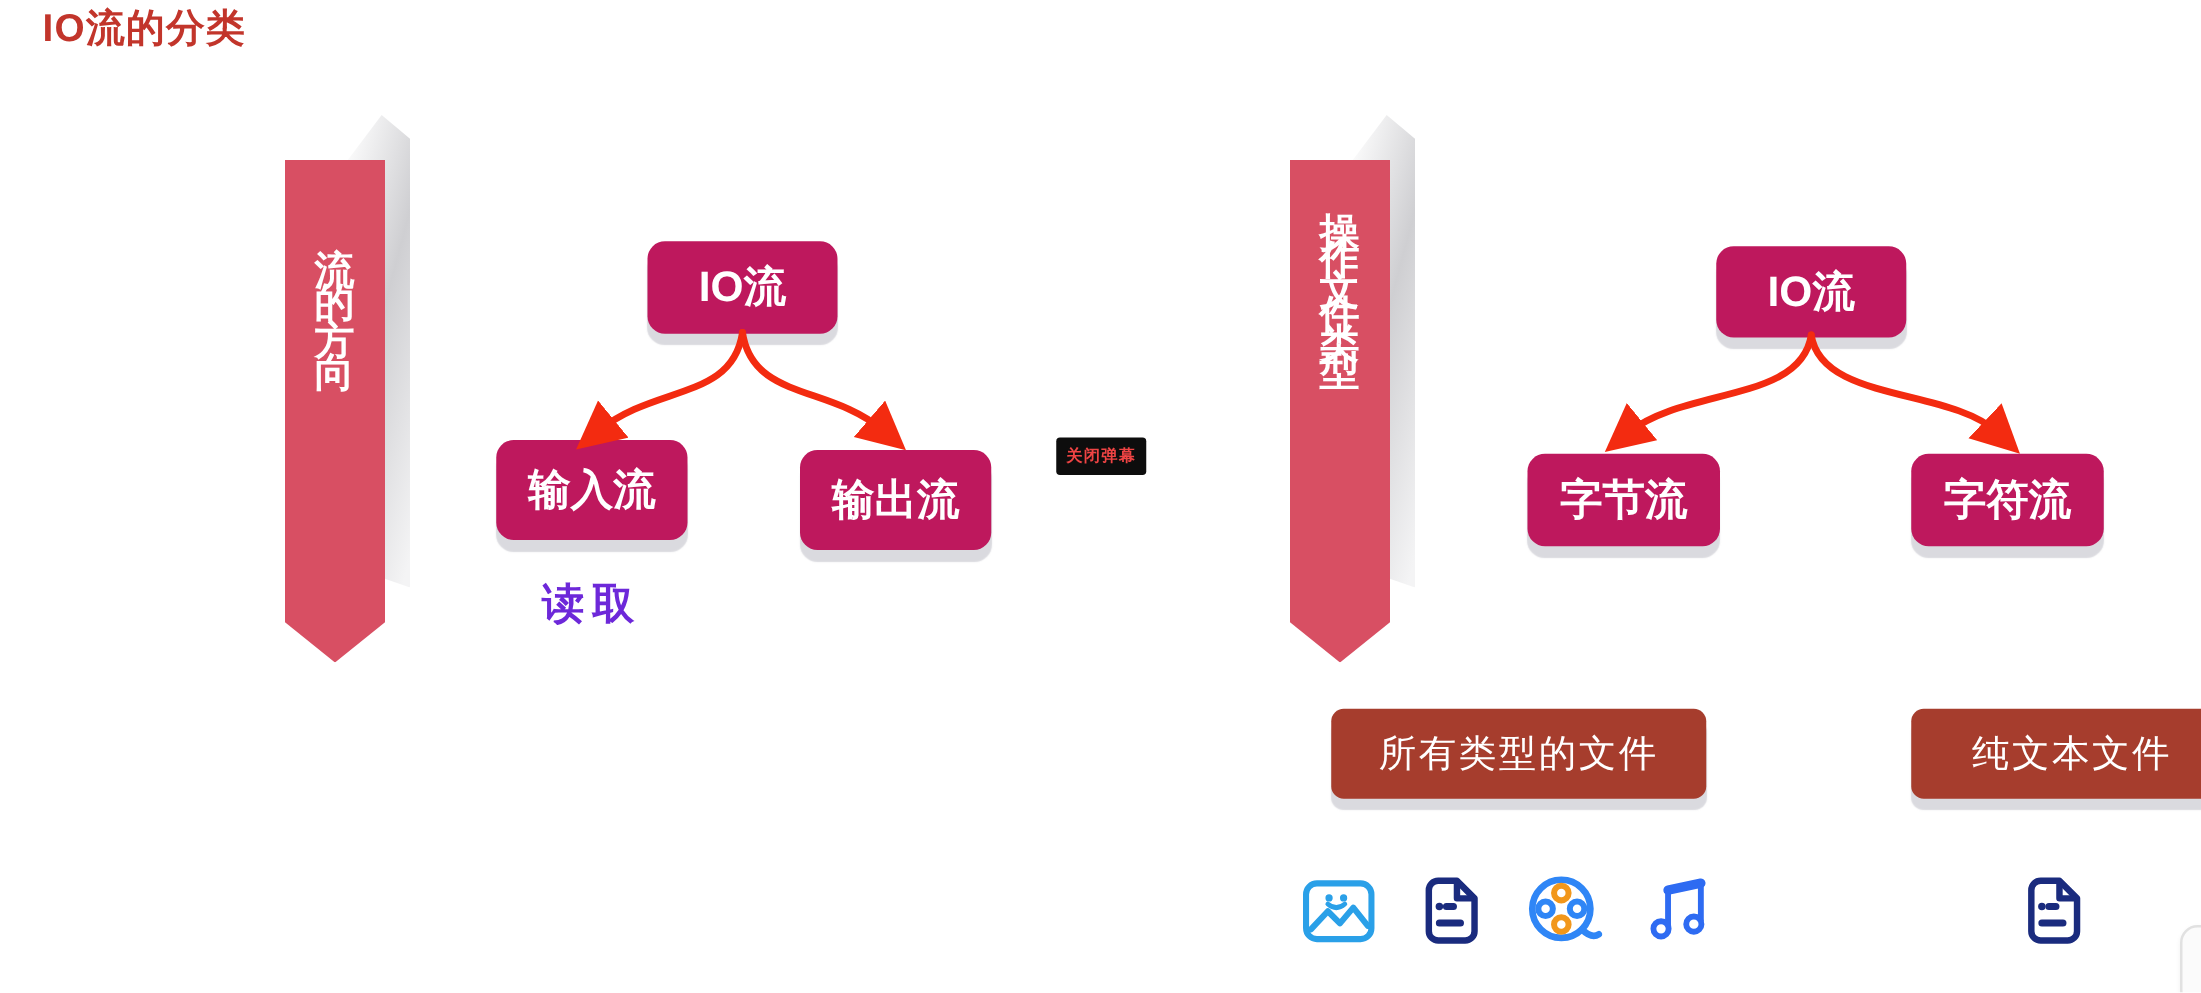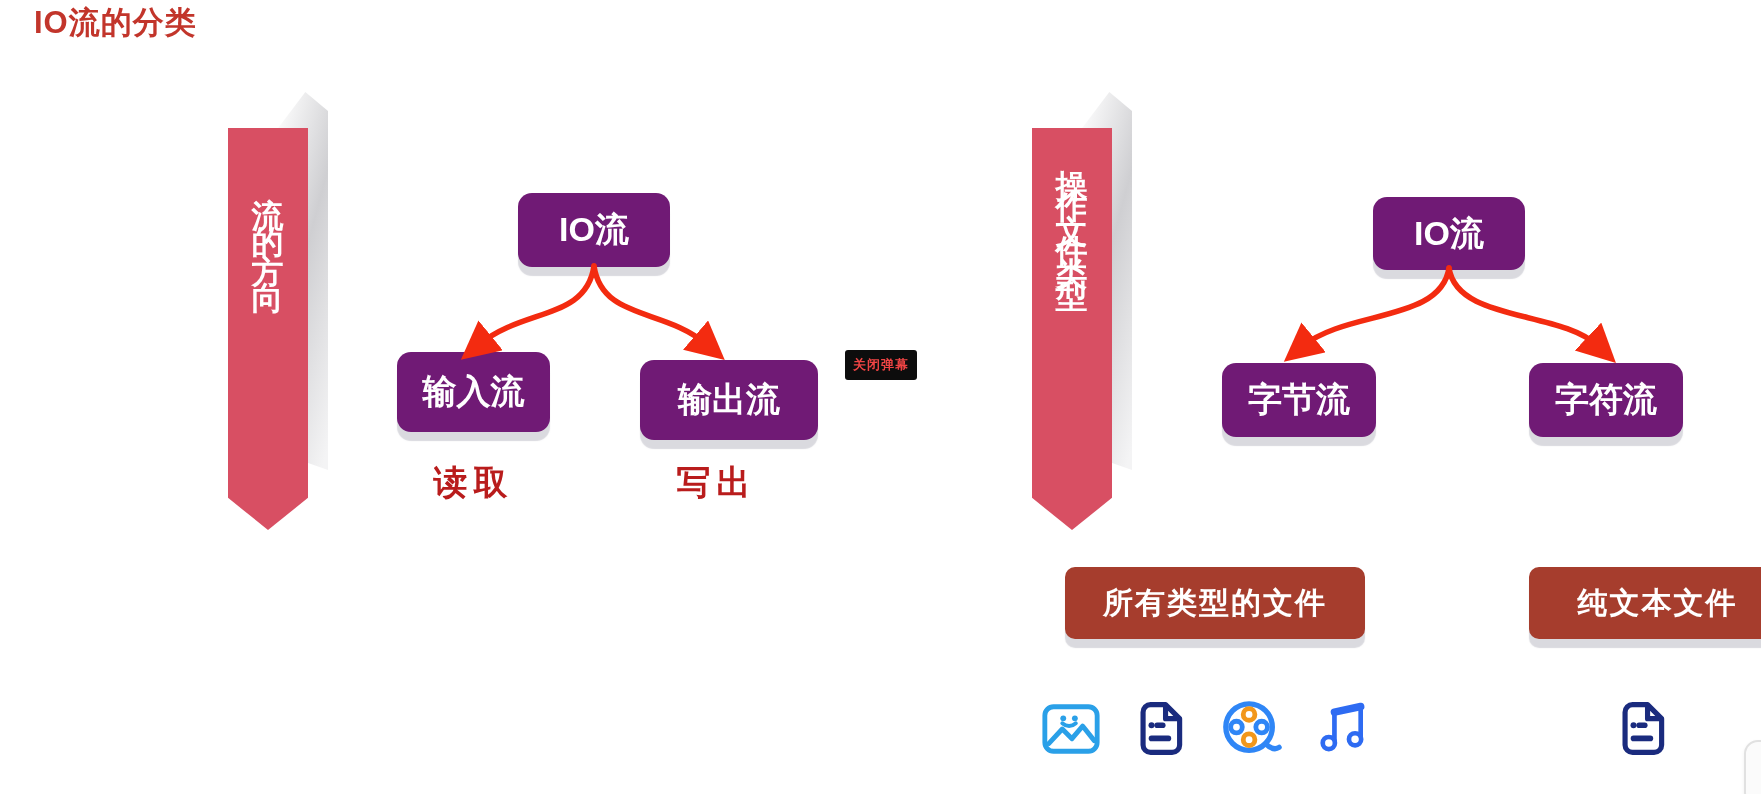--- a/index.html
+++ b/index.html
@@ -28,24 +28,24 @@
     color:#fff;font-weight:700;font-size:32px;
   }
   .ribbon-text.four{letter-spacing:28px;padding-top:44px;}
   .ribbon-text.six{letter-spacing:22px;padding-top:16px;}
   
   .node{
     position:absolute;display:flex;align-items:center;justify-content:center;
     color:#fff;border-radius:14px;
     box-shadow:0 9px 1px rgba(188,188,196,.55);
   }
-  .node.blue{background:#701a75;font-size:34px;font-weight:600;}
-  .node.dark{background:#a63d2d;border-radius:10px;font-size:30px;font-weight:700;letter-spacing:2px;}
+  .node.blue{background:#be185d;font-size:34px;font-weight:600;}
+  .node.dark{background:#a63d2d;border-radius:10px;font-size:30px;font-weight:400;letter-spacing:2px;}
   .hand{
-    position:absolute;text-align:center;color:#b91c1c;
+    position:absolute;text-align:center;color:#6d28d9;
     font-size:34px;font-weight:800;letter-spacing:6px;
     font-family:"DejaVu Sans","Liberation Sans",sans-serif;
   }
   
   .danmaku{
     position:absolute;border:0;cursor:pointer;background:#0d0d0d;color:#ef4444;
     font-size:13px;font-weight:700;padding:6px 8px;border-radius:3px;
     font-family:inherit;letter-spacing:1px;
   }
   
@@ -68,23 +68,22 @@
 
   <div class="ribbon-wrap" style="left:228px;top:128px;height:402px;">
     <div class="ribbon-curl"></div>
     <div class="ribbon-body">
       <div class="ribbon-text four">流的方向</div>
     </div>
   </div>
 
   <div class="node blue" style="left:518px;top:193px;width:152px;height:74px;">IO流</div>
   <div class="node blue" style="left:397px;top:352px;width:153px;height:80px;">输入流</div>
-  <div class="node blue" style="left:640px;top:360px;width:178px;height:80px;">输出流</div>
+  <div class="node blue" style="left:640px;top:360px;width:153px;height:80px;">输出流</div>
   <div class="hand" style="left:397px;top:460px;width:153px;">读取</div>
-  <div class="hand" style="left:640px;top:460px;width:153px;">写出</div>
 
   <button class="danmaku" style="left:845px;top:350px;">关闭弹幕</button>
 
   <div class="ribbon-wrap" style="left:1032px;top:128px;height:402px;">
     <div class="ribbon-curl"></div>
     <div class="ribbon-body">
       <div class="ribbon-text six">操作文件类型</div>
     </div>
   </div>
 

